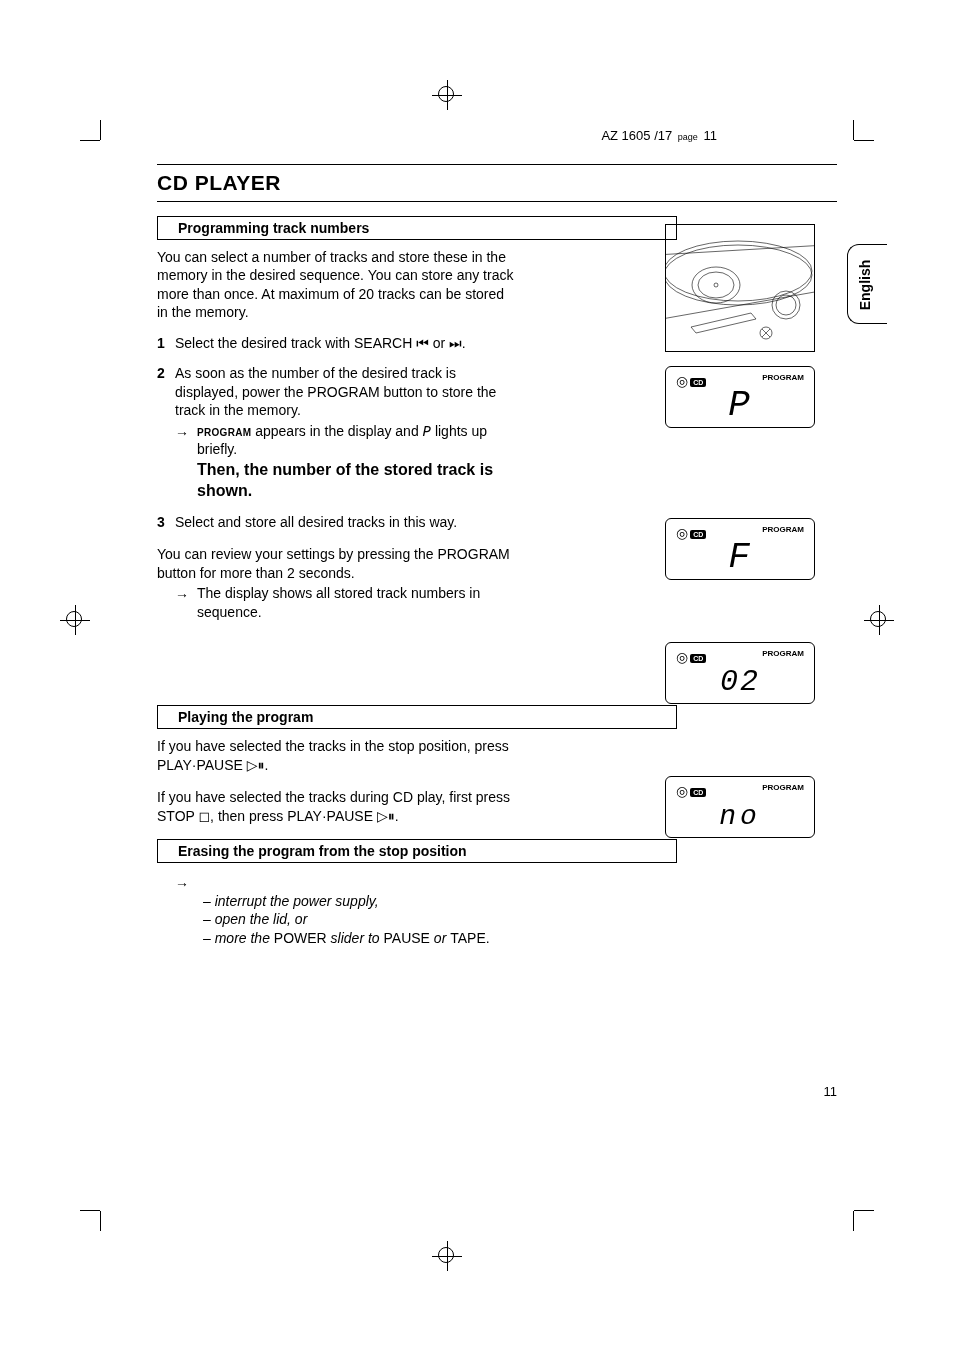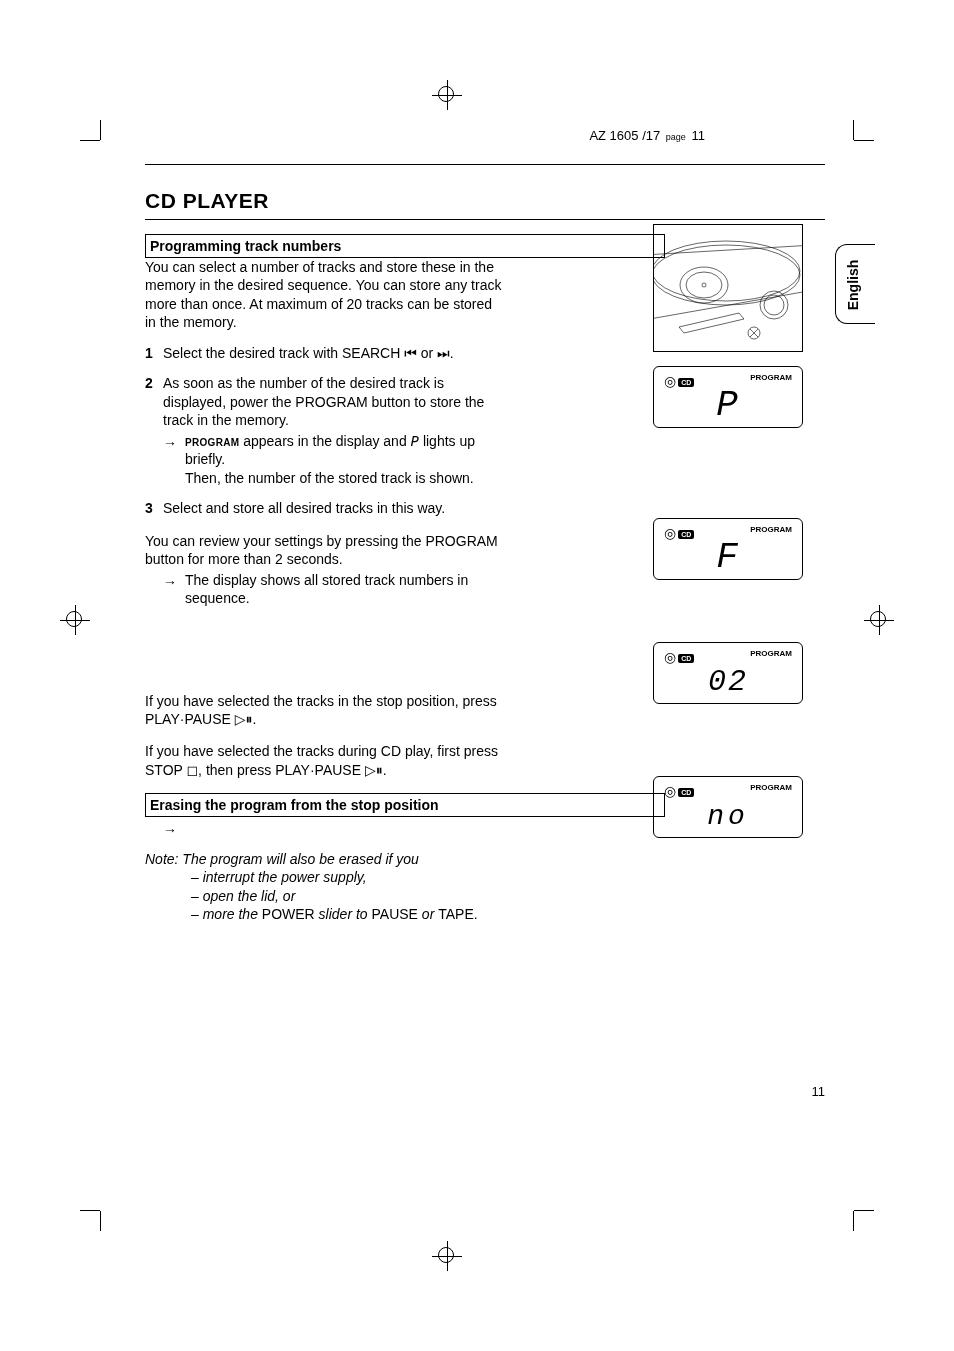--- a/index.html
+++ b/index.html
@@ -31,51 +31,52 @@
     .register-circle {
       position: absolute;
       width: 16px; height: 16px;
       border: 1px solid #000;
       border-radius: 50%;
       top: 6px; left: 6px;
     }
 
     .content {
       position: absolute;
-      left: 145px;
+      left: 157px;
       top: 164px;
       width: 680px;
     }
     .header-line {
       border-top: 1px solid #000;
       margin-bottom: 2px;
     }
     .page-ref {
       position: absolute;
       right: 120px;
       top: -36px;
       font-size: 13px;
       font-weight: 300;
     }
     .page-ref .p { font-size: 9px; margin: 0 2px; }
     .cd-player-title {
       font-size: 21px;
       font-weight: 700;
       letter-spacing: 0.5px;
-      margin-top: 24px;
+      margin-top: 6px;
       margin-bottom: 6px;
     }
     .divider { border-top: 1px solid #000; margin-bottom: 14px; }
 
     .section-head {
       display: inline-block;
       border: 1px solid #000;
-      padding: 3px 4px;
-      font-size: 14px;
-      font-weight: 700;
+      padding: 3px 20px;
+      font-size: 14px;
+      font-weight: 700;
+      margin-bottom: 8px;
       width: auto;
       max-width: 520px;
     }
     .section-head.wide { width: 520px; }
 
     .body-text {
       font-size: 14px;
       line-height: 1.32;
       width: 360px;
     }
@@ -91,21 +92,21 @@
     .arrow-line {
       display: flex;
       margin-top: 2px;
       padding-left: 18px;
       width: 360px;
       font-size: 14px;
       line-height: 1.32;
     }
     .arrow-line .arr { width: 22px; flex-shrink: 0; }
     .arrow-line .txt { flex: 1; }
-    .indent-more { padding-left: 40px; width: 360px; font-size: 14px; line-height: 1.32; }
+    .indent-more { padding-left: 40px; width: 360px; font-size: 16px; line-height: 1.32; font-weight: bold; }
     .prog-word { font-size: 10px; font-weight: 700; letter-spacing: 0.3px; }
     .italic { font-style: italic; }
     .digital-P {
       font-family: monospace;
       font-style: italic;
       font-weight: 300;
     }
 
     
     .diagram-col {
@@ -285,33 +286,33 @@
   <div class="arrow-line">
     <div class="arr">→</div>
     <div class="txt">The display shows all stored track numbers in sequence.</div>
   </div>
 
   <div class="spacer"></div>
 
   <div style="height:70px;"></div>
 
   
+  <div class="section-head wide">Playing the program</div>
   <div class="body-text">If you have selected the tracks in the stop position, press PLAY·PAUSE ▷⏸.</div>
   <div class="spacer"></div>
   <div class="body-text">If you have selected the tracks during CD play, first press STOP ◻, then press PLAY·PAUSE ▷⏸.</div>
 
   <div class="spacer"></div>
 
   
   <div class="section-head wide">Erasing the program from the stop position</div>
   <div class="arrow-line">
     <div class="arr">→</div>
   </div>
 
-  <div class="note-title">Note: The program will also be erased if you</div>
   <div class="note-list italic">
     <div>interrupt the power supply,</div>
     <div>open the lid, or</div>
     <div><span class="italic">more the </span><span style="font-style:normal">POWER</span><span class="italic"> slider to </span><span style="font-style:normal">PAUSE</span><span class="italic"> or </span><span style="font-style:normal">TAPE.</span></div>
   </div>
 
   
   <div class="diagram-col">
     <div class="device-box">
       <svg viewBox="0 0 150 128" width="150" height="128">

